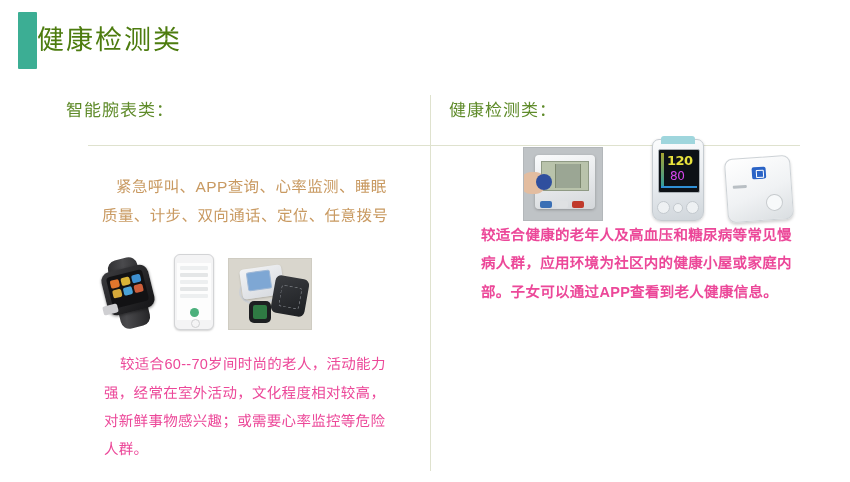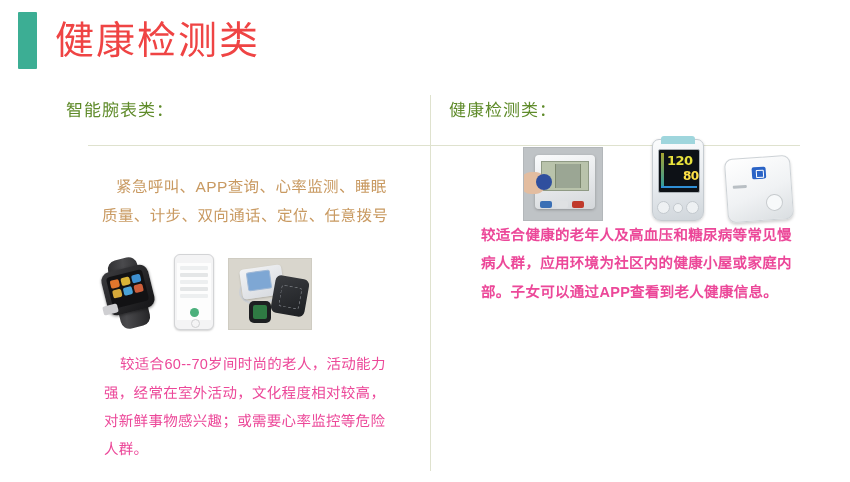--- a/index.html
+++ b/index.html
@@ -28,24 +28,23 @@
     align-items: center;
   }
   .title-bar {
     width: 19px;
     height: 57px;
     background: #3cae94;
     border-radius: 1px;
     flex: 0 0 auto;
   }
   .title-text {
-    margin-left: 18px;
-    font-size: 39px;
+    font-size: 27px;
     line-height: 1;
-    color: #ef4444;
+    color: #4d7c0f;
     letter-spacing: 2px;
     white-space: nowrap;
   }
 
   
   .h-rule {
     position: absolute;
     left: 88px;
     top: 145px;
     width: 712px;
@@ -428,24 +427,24 @@
     position: absolute;
     left: 8px; top: 3px;
     font-size: 13px;
     font-weight: bold;
     color: #e8e23c;
     font-family: "DejaVu Sans", sans-serif;
     letter-spacing: -0.5px;
   }
   .monitor .m-num2 {
     position: absolute;
-    left: 24px; top: 19px;
+    left: 11px; top: 19px;
     font-size: 12px;
-    font-weight: bold;
-    color: #fde047;
+    font-weight: normal;
+    color: #d946ef;
     font-family: "DejaVu Sans", sans-serif;
     letter-spacing: -0.5px;
   }
   .monitor .m-wave {
     position: absolute;
     left: 2px; bottom: 2px;
     width: 36px; height: 9px;
     background:
       linear-gradient(transparent 60%, #2f8fd6 60%, #2f8fd6 75%, transparent 75%);
   }

